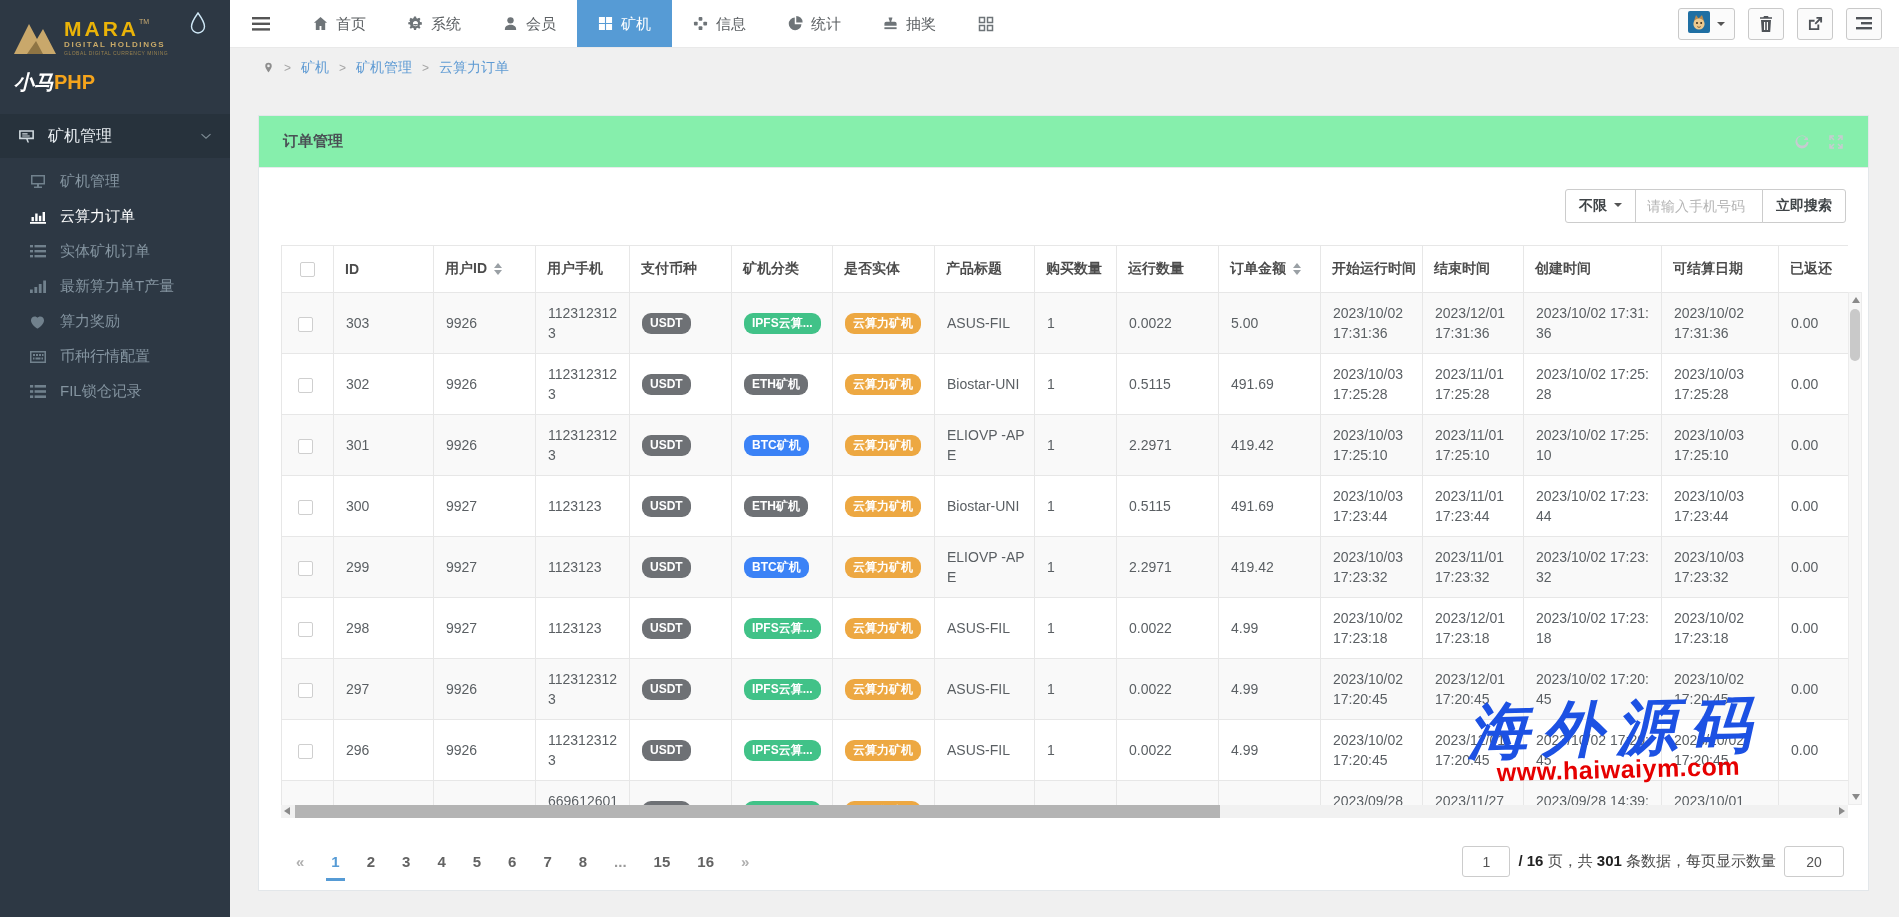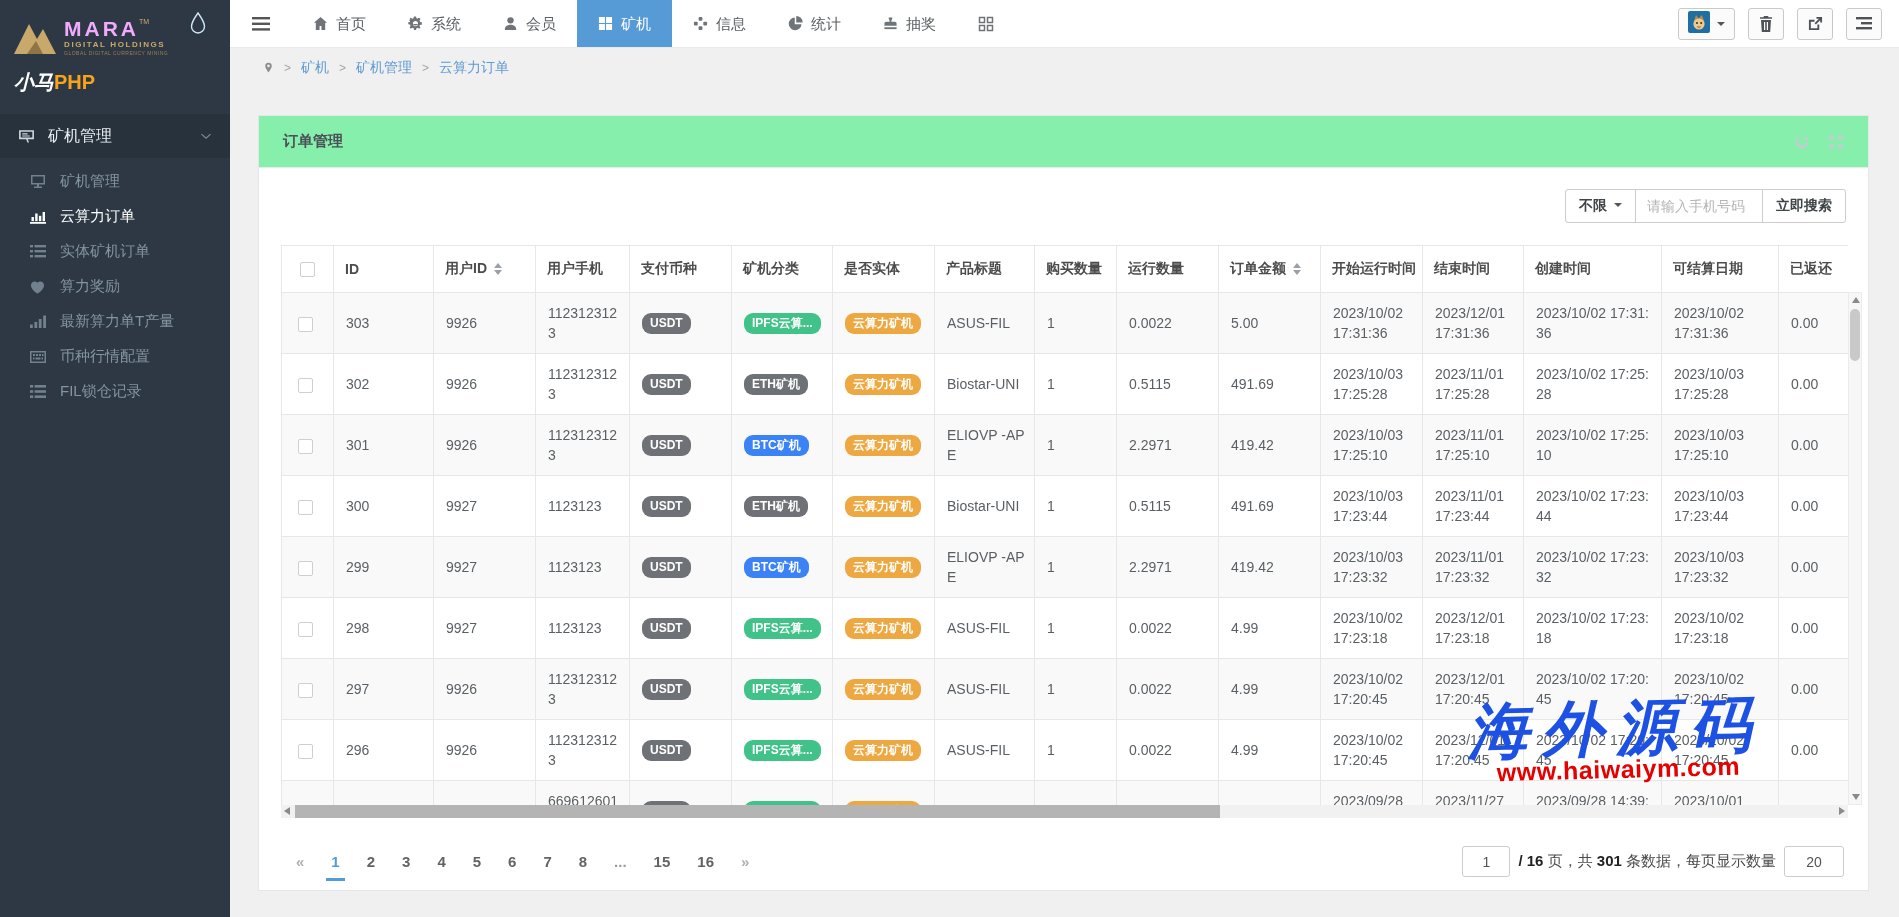--- a/index.html
+++ b/index.html
@@ -5,21 +5,21 @@
   * { margin:0; padding:0; box-sizing:border-box; }
   html,body { width:1899px; height:917px; overflow:hidden; background:#f0f0f0;
     font-family:"Liberation Sans","DejaVu Sans",sans-serif; }
 
   
   .sidebar { position:fixed; left:0; top:0; width:230px; height:917px; background:#2d3844; z-index:9; }
   .logo-area { position:relative; padding:18px 14px 0 12px; }
   .drop-icon { position:absolute; right:24px; top:12px; }
   .brand-row { display:flex; align-items:flex-start; gap:6px; }
   .brand-text { line-height:1; }
-  .brand-name { font-size:21px; font-weight:bold; color:#f0abfc; letter-spacing:3px; }
+  .brand-name { font-size:21px; font-weight:bold; color:#eab308; letter-spacing:3px; }
   .brand-tm { font-size:7px; color:#cbac72; vertical-align:top; }
   .brand-sub { font-size:8px; font-weight:bold; color:#c8a968; letter-spacing:1.6px; margin-top:2px; }
   .brand-tag { font-size:5px; color:#97814f; letter-spacing:.5px; margin-top:2px; }
   .app-name { margin-top:12px; font-size:20px; line-height:1; padding-left:2px; }
   .app-prefix { color:#fff; font-style:italic; font-weight:bold; }
   .app-suffix { color:#f5a41c; font-weight:bold; }
   .menu { margin-top:22px; }
   .menu-group { height:44px; display:flex; align-items:center; padding:0 18px; background:#27323c;
     color:#e9eef2; font-size:16px; cursor:pointer; }
   .menu-group .icon { margin-right:13px; color:#cfd8de; display:inline-flex; }
@@ -197,38 +197,38 @@
               <rect y="0" width="3" height="2.4"></rect>
               <rect x="4.5" y="0" width="11.5" height="2.4"></rect>
               <rect y="5" width="3" height="2.4"></rect>
               <rect x="4.5" y="5" width="11.5" height="2.4"></rect>
               <rect y="10" width="3" height="2.4"></rect>
               <rect x="4.5" y="10" width="11.5" height="2.4"></rect>
             </svg>
           </span>
     <span>实体矿机订单</span>
         </div>
-        <div class="side-item" data-name="sidebar-item-power-reward">
-    <span class="icon" data-name="heart-icon">
-            <svg width="15" height="14" viewBox="0 0 16 15" fill="currentColor">
-              <path d="M8 14.5S1 10.3 1 5.8C1 3.2 3 1.5 5.1 1.5c1.2 0 2.3.6 2.9 1.5.6-.9 1.7-1.5 2.9-1.5C13 1.5 15 3.2 15 5.8c0 4.5-7 8.7-7 8.7z"></path>
-            </svg>
-          </span>
-    <span>算力奖励</span>
-        </div>
         <div class="side-item" data-name="sidebar-item-latest-output">
     <span class="icon" data-name="signal-icon">
             <svg width="16" height="13" viewBox="0 0 16 13" fill="currentColor">
               <rect x="0" y="9.5" width="2.8" height="3.5"></rect>
               <rect x="4.4" y="7" width="2.8" height="6"></rect>
               <rect x="8.8" y="4" width="2.8" height="9"></rect>
               <rect x="13.2" y="0.5" width="2.8" height="12.5"></rect>
             </svg>
           </span>
     <span>最新算力单T产量</span>
+        </div>
+        <div class="side-item" data-name="sidebar-item-power-reward">
+    <span class="icon" data-name="heart-icon">
+            <svg width="15" height="14" viewBox="0 0 16 15" fill="currentColor">
+              <path d="M8 14.5S1 10.3 1 5.8C1 3.2 3 1.5 5.1 1.5c1.2 0 2.3.6 2.9 1.5.6-.9 1.7-1.5 2.9-1.5C13 1.5 15 3.2 15 5.8c0 4.5-7 8.7-7 8.7z"></path>
+            </svg>
+          </span>
+    <span>算力奖励</span>
         </div>
         <div class="side-item" data-name="sidebar-item-coin-config">
     <span class="icon" data-name="keyboard-icon">
             <svg width="16" height="12" viewBox="0 0 16 12" fill="currentColor">
               <path d="M0 0h16v12H0zM1.5 1.5v9h13v-9zM3 3h2v2H3zM6 3h2v2H6zM9 3h2v2H9zM12 3h1.5v2H12zM3 6.5h1.5v2H3zM5.5 6.5h5v2h-5zM11.5 6.5H13v2h-1.5z"></path>
             </svg>
           </span>
     <span>币种行情配置</span>
         </div>
         <div class="side-item" data-name="sidebar-item-fil-lock">

